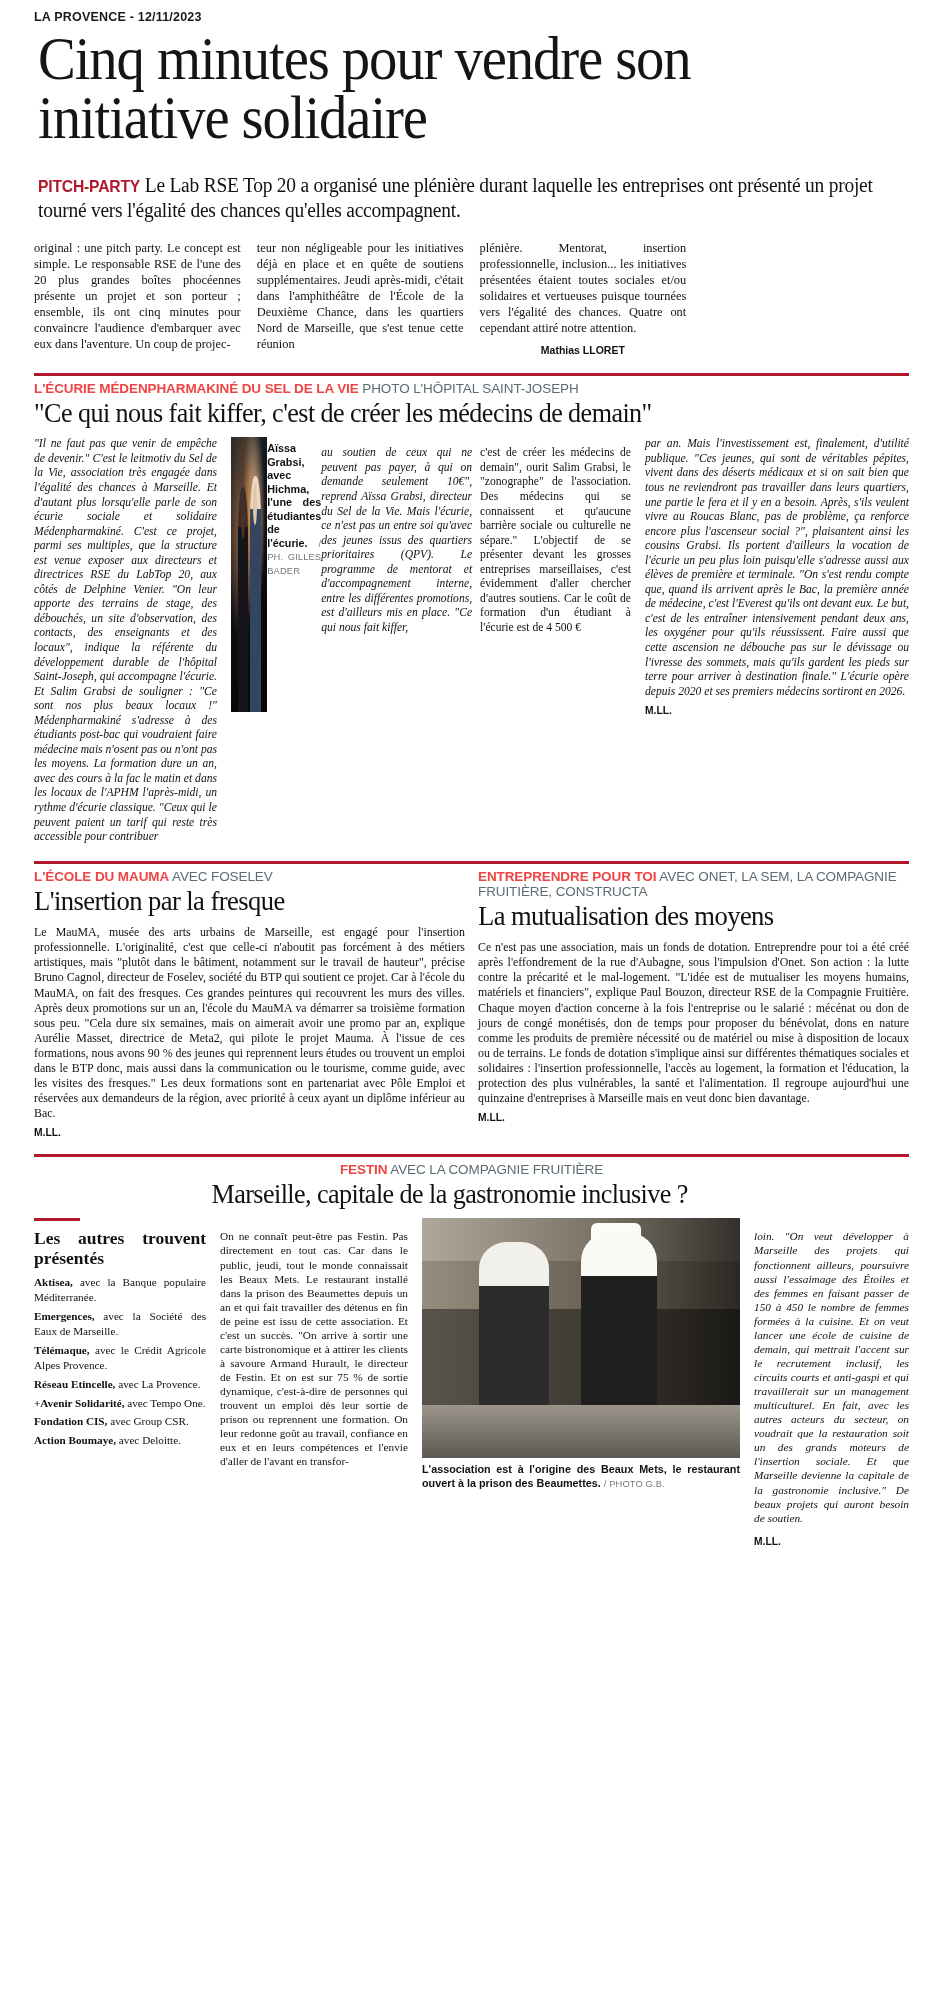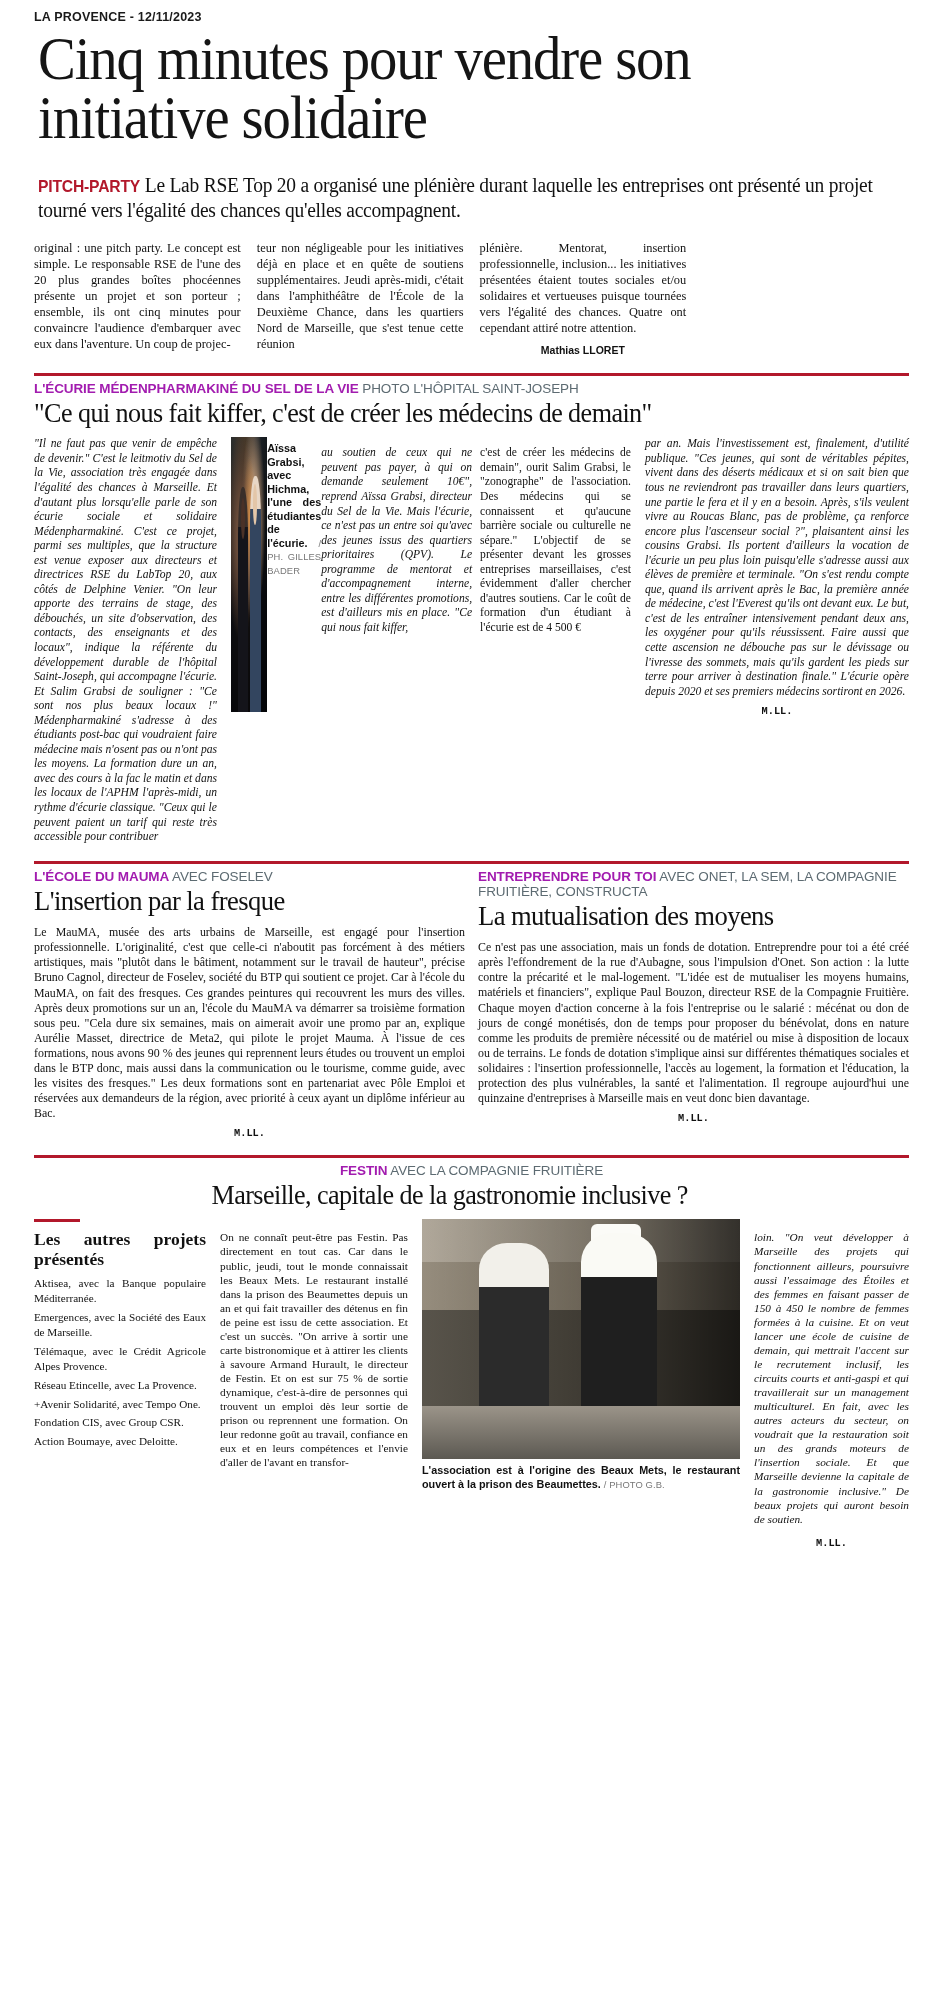--- a/index.html
+++ b/index.html
@@ -85,21 +85,21 @@
   
   .rule-red { height:3px; background:#b2182b; margin: 16px 0 5px 0; }
 
   .sec-kicker {
     font-family: "Liberation Sans", sans-serif;
     font-size: 13.5px;
     letter-spacing: -0.1px;
     color: #5d6b72;
     margin-bottom: 2px;
   }
-  .sec-kicker b { font-weight: bold; color:#a21caf; }
+  .sec-kicker b { font-weight: bold; color:#ef4444; }
   .sec-kicker .with { font-weight: normal; color:#5d6b72; }
 
   .sec-title {
     font-family: "Liberation Serif", serif;
     font-size: 27.5px;
     line-height: 1.06;
     letter-spacing: -0.6px;
     color:#111;
     margin: 1px 0 10px 0;
     transform: scaleX(0.95);
@@ -150,22 +150,22 @@
   .caption b { font-weight:bold; }
   .credit { color:#777; font-size:9.4px; letter-spacing:0.1px; }
 
   .after-photo {
     margin-top:9px;
     display:grid; grid-template-columns: 1fr 1fr; column-gap:8px;
     font-size:11.6px; line-height:1.255; text-align:justify; hyphens:auto;
   }
   .ital { font-style: italic; }
   .endmark {
-    font-family:Liberation Mono, monospace;
-    font-weight:bold; font-size:10.3px; text-align:center; margin-top:6px;
+    font-family:Liberation Sans, sans-serif;
+    font-weight:bold; font-size:10.3px; text-align:left; margin-top:6px;
   }
 
   
   .duo { display:grid; grid-template-columns: 1fr 1fr; column-gap:13px; }
   .duo-col .body {
     font-size:11.9px; line-height:1.265; text-align:justify; hyphens:auto; margin:0;
   }
   .duo .sec-title { font-size:28px; }
 
   
@@ -176,21 +176,21 @@
     column-gap: 14px;
     font-size: 11.3px; line-height:1.245; text-align:justify; hyphens:auto;
   }
   .box-title {
     font-family:"Liberation Serif", serif;
     font-size:17.5px; line-height:1.12; font-weight:bold; margin: 0 0 7px 0;
   }
   .box-rule { height:3px; width:46px; background:#b2182b; margin-bottom:8px; }
   .proj-list { font-size:11.2px; line-height:1.33; }
   .proj-list div { margin-bottom:4px; }
-  .proj-list b { font-weight:normal; }
+  .proj-list b { font-weight:bold; }
 
   .photo2 {
     width:318px; height:240px; margin-bottom:5px;
     background:
       linear-gradient(180deg,#d9d4cc 0 18%, #b9b2a6 18% 38%, #6d6a63 38% 100%),
       linear-gradient(90deg,#cfcac1 0%, #8f8a80 55%, #3c3a36 100%);
     background-blend-mode: multiply, normal;
     position:relative; overflow:hidden;
   }
   .photo2 .chef1{position:absolute;left:18%;top:10%;width:22%;height:70%;background:linear-gradient(180deg,#f2f0ea 0 26%,#2b2b2b 26% 100%);border-radius:40% 40% 0 0/16% 16% 0 0;}
@@ -290,21 +290,21 @@
       <b>FESTIN</b>
       <span class="with">AVEC LA COMPAGNIE FRUITIÈRE</span>
     </div>
     <div class="sec-title center">Marseille, capitale de la gastronomie inclusive ?</div>
   </div>
 
   <div class="festin-body">
 
     <div>
       <div class="box-rule"></div>
-      <div class="box-title">Les autres projets présentés</div>
+      <div class="box-title">Les autres trouvent présentés</div>
       <div class="proj-list">
         <div><b>Aktisea,</b> <span>avec la Banque populaire Méditerranée.</span></div>
         <div><b>Emergences,</b> <span>avec la Société des Eaux de Marseille.</span></div>
         <div><b>Télémaque,</b> <span>avec le Crédit Agricole Alpes Provence.</span></div>
         <div><b>Réseau Etincelle,</b> <span>avec La Provence.</span></div>
         <div><b>+Avenir Solidarité,</b> <span>avec Tempo One.</span></div>
         <div><b>Fondation CIS,</b> <span>avec Group CSR.</span></div>
         <div><b>Action Boumaye,</b> <span>avec Deloitte.</span></div>
       </div>
     </div>

